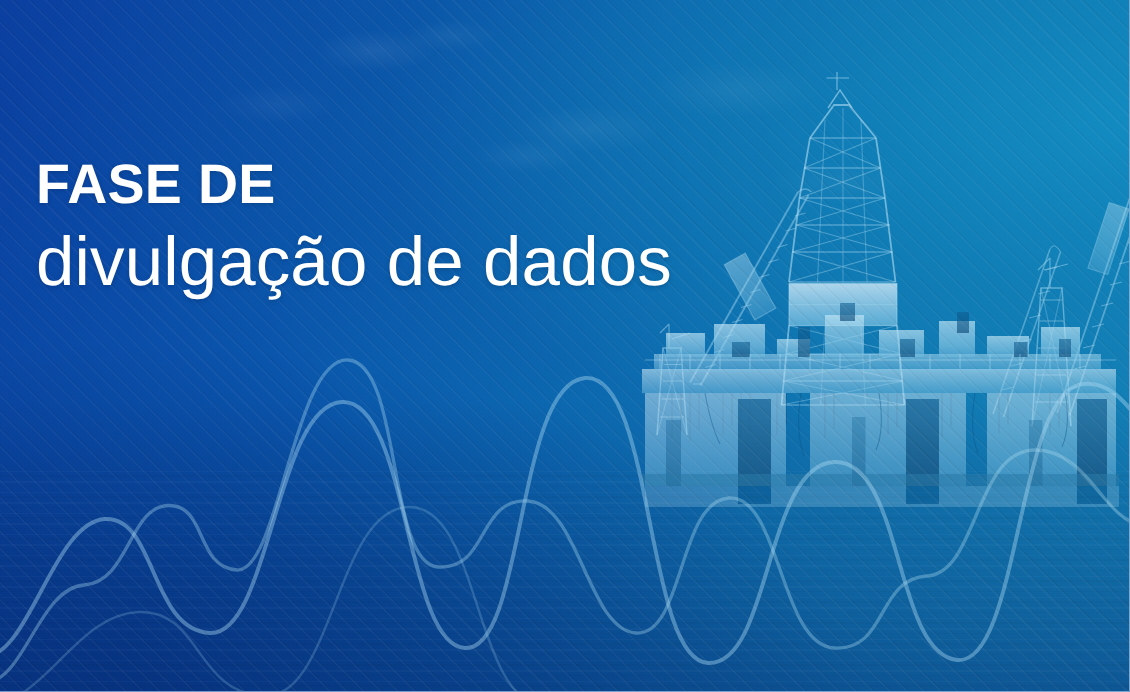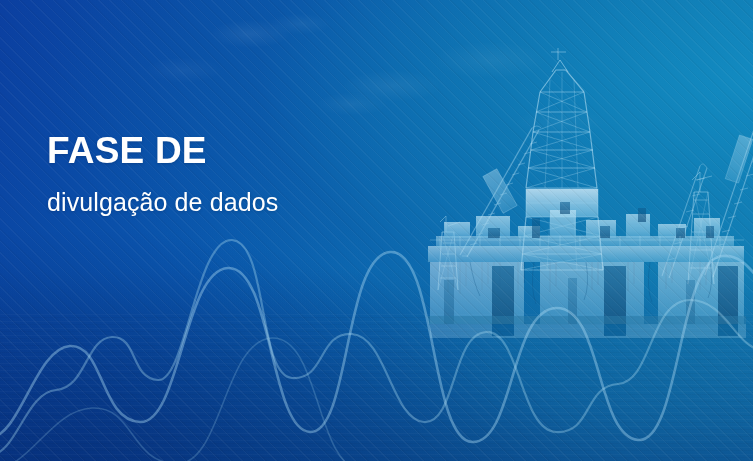--- a/index.html
+++ b/index.html
@@ -106,44 +106,43 @@
     left: 0;
     top: 0;
     width: 753px;
     height: 461px;
   }
   .waves-wrap svg { display: block; width: 100%; height: 100%; }
 
   
   .text-block {
     position: absolute;
-    left: 47px;
+    left: 24px;
     top: 101px;
     width: 420px;
     z-index: 9;
-    margin-top: 28px;
   }
   .headline {
     margin: 0;
     color: #ffffff;
     font-family: "Liberation Sans", sans-serif;
     font-weight: bold;
     font-size: 37px;
     line-height: 44px;
     letter-spacing: 0.2px;
     white-space: nowrap;
     text-shadow: 0 1px 3px rgba(3,30,75,0.28);
   }
   .headline .ln { display: block; }
   .subhead {
     margin: 9px 0 0 0;
     color: #ffffff;
     font-family: "Liberation Sans", sans-serif;
     font-weight: normal;
-    font-size: 25px;
+    font-size: 46px;
     line-height: 40px;
     letter-spacing: 0.1px;
     white-space: nowrap;
     text-shadow: 0 1px 3px rgba(3,30,75,0.25);
   }
 </style>
 </head>
 <body>
 
 <div id="banner">

